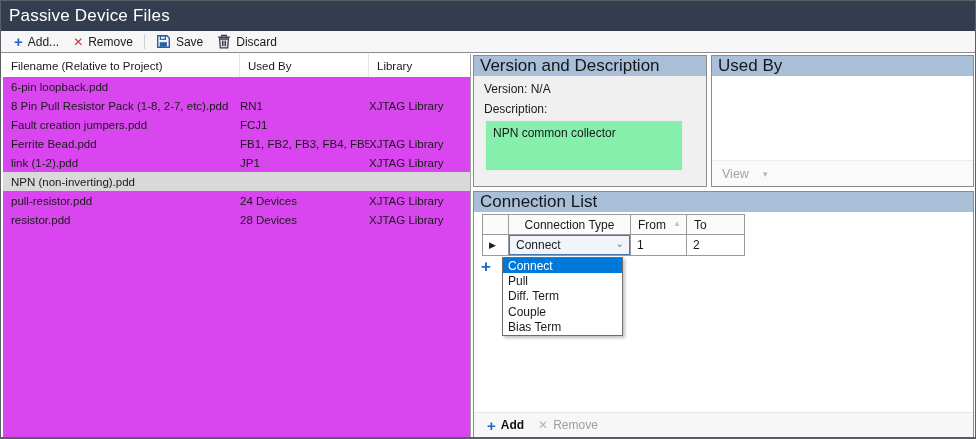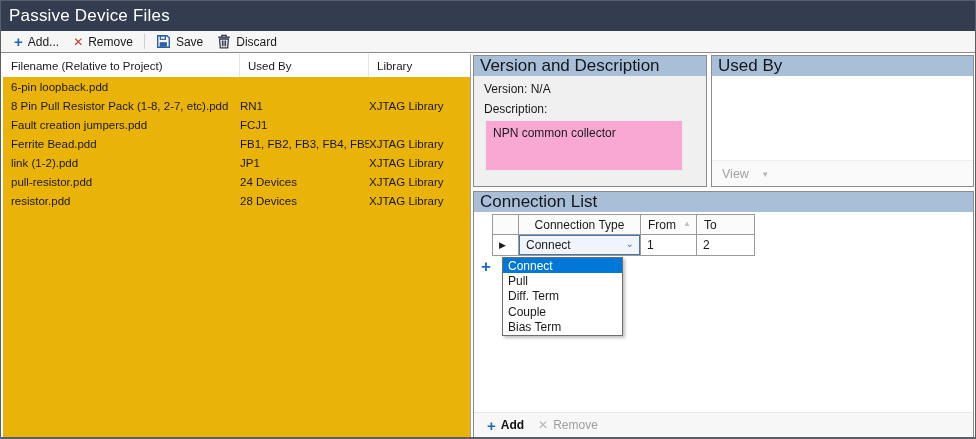--- a/index.html
+++ b/index.html
@@ -25,21 +25,21 @@
     display:flex; align-items:center; font-size:12px; padding-left:6px;
   }
   .tb-btn { display:flex; align-items:center; gap:5px; padding:0 7px; height:20px; cursor:default; }
   .plus-glyph { color:#2066c4; font-weight:bold; font-size:15px; line-height:1; }
   .x-glyph-red { color:#c5372f; font-weight:bold; font-size:12px; line-height:1; }
   .tb-sep { width:1px; height:15px; background:#cfcfcf; margin:0 4px; }
 
   
   .file-table {
     position:absolute; left:2px; top:53px; width:468px; height:384px;
-    background:#eab308; border-right:1px solid #a2a2a2; font-size:11.5px;
+    background:#d946ef; border-right:1px solid #a2a2a2; font-size:11.5px;
   }
   .ft-header { display:grid; grid-template-columns:237px 129px 1fr; height:23px; background:#ffffff; }
   .ft-header .cell {
     display:flex; align-items:center; border-right:1px solid #e4e4e4; padding-left:8px;
     overflow:hidden; white-space:nowrap;
   }
   .ft-header .cell:last-child { border-right:none; }
   .ft-row { display:grid; grid-template-columns:237px 129px 1fr; height:19px; }
   .ft-row .cell { display:flex; align-items:center; padding-left:0; overflow:hidden; white-space:nowrap; }
   .ft-row .cell:first-child { padding-left:8px; }
@@ -51,34 +51,34 @@
     height:20px; background:#a9bfd8; display:flex; align-items:center;
     padding-left:6px; font-size:17px; color:#14161c;
   }
 
   .version-panel { left:472px; top:54px; width:234px; height:132px; }
   .vp-line { position:absolute; left:10px; font-size:12px; }
   .vp-version { top:26px; }
   .vp-desc { top:46px; }
   .vp-box {
     position:absolute; left:11px; top:64px; width:198px; height:51px;
-    background:#f9a8d4; border:1px solid #ececec; font-size:12px; padding:5px 0 0 7px;
+    background:#86efac; border:1px solid #ececec; font-size:12px; padding:5px 0 0 7px;
   }
 
   .usedby-panel { left:710px; top:54px; width:263px; height:132px; background:#ffffff; }
   .ub-footer {
     position:absolute; left:0; bottom:0; width:100%; height:26px;
     background:#fafafa; border-top:1px solid #ededed;
     display:flex; align-items:center; padding-left:10px;
     color:#a2a2a2; font-size:12.5px; gap:14px;
   }
   .caret-down { font-size:9px; color:#b3b3b3; }
 
   .connection-panel { left:472px; top:190px; width:501px; height:247px; background:#ffffff; }
-  .conn-table { position:absolute; left:18px; top:22px; border-top:1px solid #9a9a9a; border-left:1px solid #9a9a9a; }
+  .conn-table { position:absolute; left:8px; top:22px; border-top:1px solid #9a9a9a; border-left:1px solid #9a9a9a; }
   .ct-row { display:flex; }
   .ct-cell {
     border-right:1px solid #9a9a9a; border-bottom:1px solid #9a9a9a;
     font-size:12px; display:flex; align-items:center; background:#ffffff;
     overflow:hidden; white-space:nowrap;
   }
   .ct-head { height:20px; background:#fbfbfb; justify-content:center; }
   .ct-data { height:21px; }
   .col-sel { width:26px; }
   .col-type { width:122px; }
@@ -187,20 +187,25 @@
     </div>
     <div class="ft-row">
       <div class="cell">Ferrite Bead.pdd</div>
       <div class="cell">FB1, FB2, FB3, FB4, FB5</div>
       <div class="cell">XJTAG Library</div>
     </div>
     <div class="ft-row">
       <div class="cell">link (1-2).pdd</div>
       <div class="cell">JP1</div>
       <div class="cell">XJTAG Library</div>
+    </div>
+    <div class="ft-row selected">
+      <div class="cell">NPN (non-inverting).pdd</div>
+      <div class="cell"></div>
+      <div class="cell"></div>
     </div>
     <div class="ft-row">
       <div class="cell">pull-resistor.pdd</div>
       <div class="cell">24 Devices</div>
       <div class="cell">XJTAG Library</div>
     </div>
     <div class="ft-row">
       <div class="cell">resistor.pdd</div>
       <div class="cell">28 Devices</div>
       <div class="cell">XJTAG Library</div>

